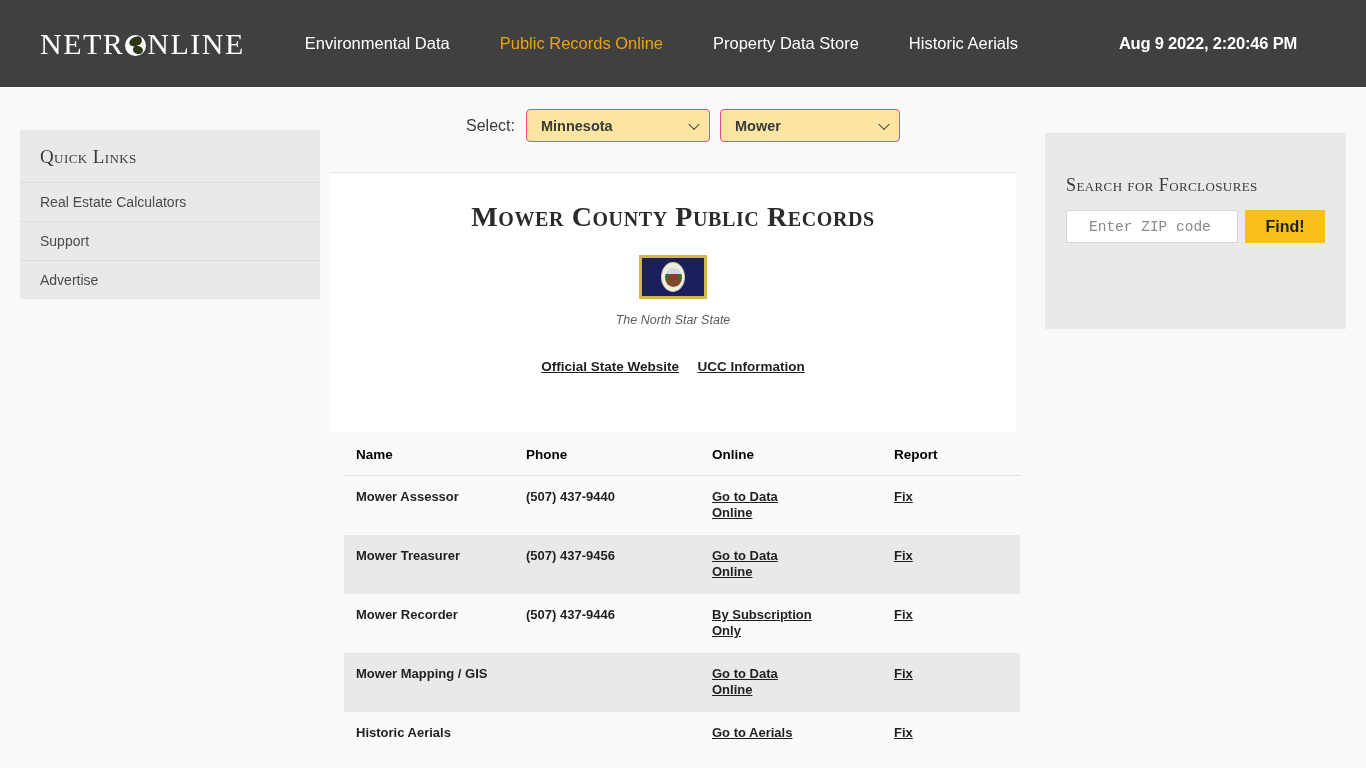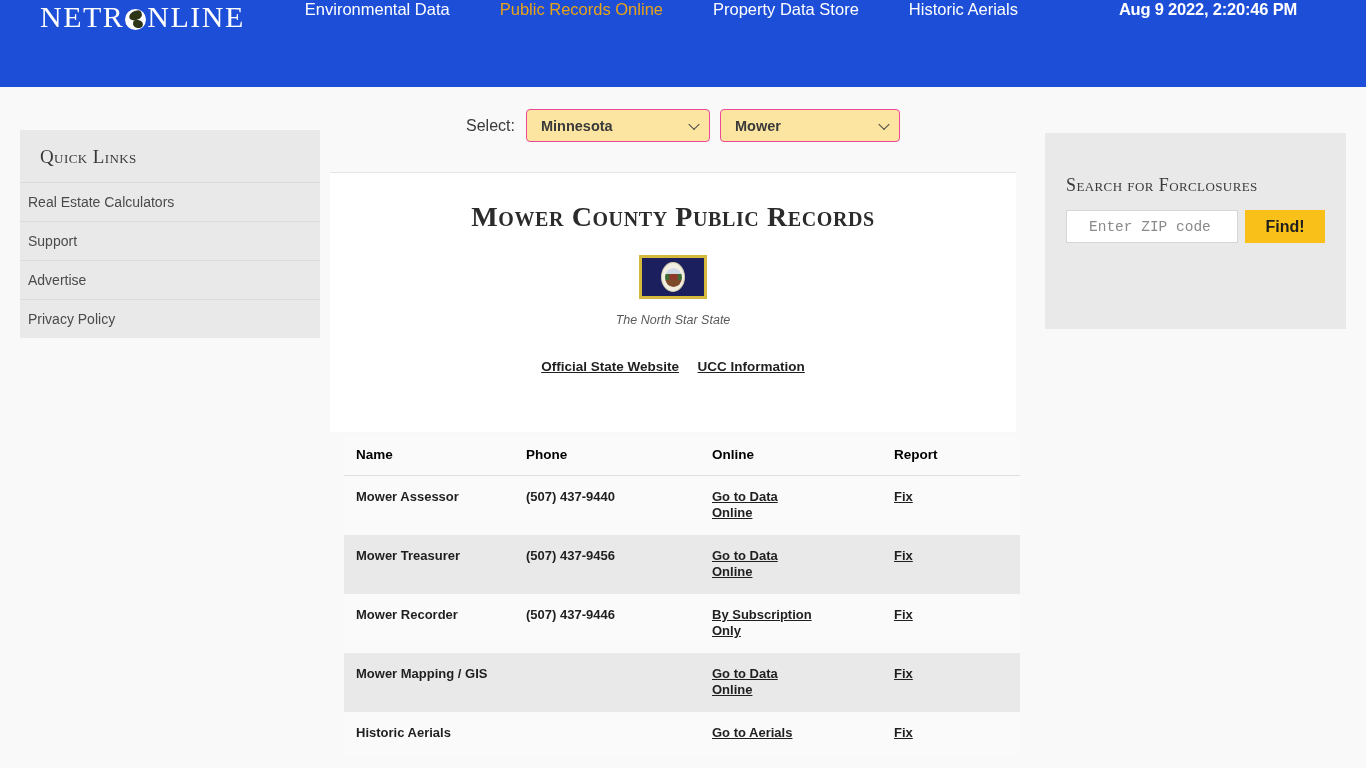--- a/index.html
+++ b/index.html
@@ -9,22 +9,22 @@
     width: 1366px; height: 768px;
     background: #f9f9f9;
     font-family: "Liberation Sans", sans-serif;
     overflow: hidden;
   }
 
   
   .topbar {
     position: absolute; left: 0; top: 0;
     width: 1366px; height: 87px;
-    background: #1d4ed8;
-    display: flex; align-items: flex-start;
+    background: #404040;
+    display: flex; align-items: center;
   }
   .logo {
     margin-left: 40px;
     font-family: "Liberation Serif", serif;
     font-size: 30px;
     letter-spacing: 1.5px;
     color: #ffffff;
     display: flex; align-items: center;
     white-space: nowrap;
     user-select: none;
@@ -93,21 +93,21 @@
   .left-title {
     font-family: "Liberation Serif", serif;
     font-size: 19px;
     font-variant: small-caps;
     color: #3a3a3a;
     padding: 16px 20px 14px 20px;
     letter-spacing: 0.4px;
   }
   .left-item {
     border-top: 1px solid #dcdcdc;
-    padding: 11px 8px;
+    padding: 11px 20px;
     font-size: 14px;
     color: #4a4a4a;
     cursor: pointer;
   }
 
   
   .select-row {
     position: absolute;
     left: 340px; top: 109px;
     width: 686px;
@@ -323,21 +323,20 @@
   </nav>
 
   <div class="clock">Aug 9 2022, 2:20:46 PM</div>
 </div>
 
 <aside class="left-panel">
   <div class="left-title">Quick Links</div>
   <div class="left-item">Real Estate Calculators</div>
   <div class="left-item">Support</div>
   <div class="left-item">Advertise</div>
-  <div class="left-item">Privacy Policy</div>
 </aside>
 
 <div class="select-row">
   <span class="select-label">Select:</span>
   <div class="fake-select state">
     <span>Minnesota</span>
     <span class="caret"></span>
   </div>
   <div class="fake-select county">
     <span>Mower</span>

